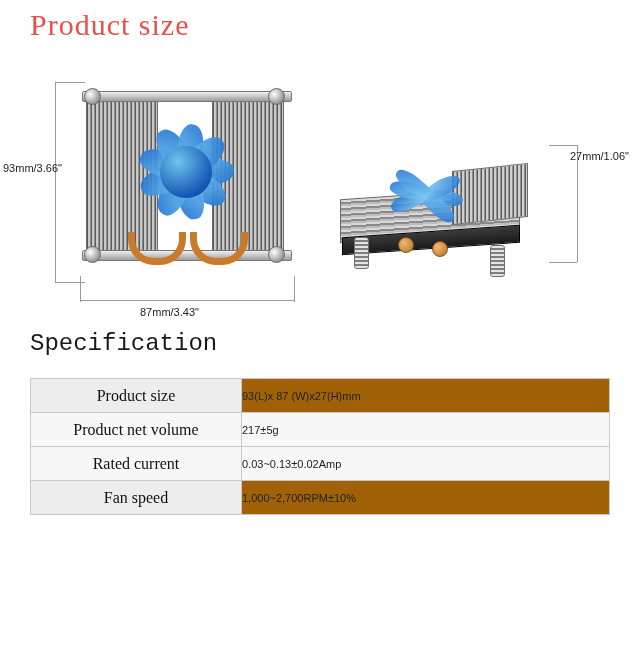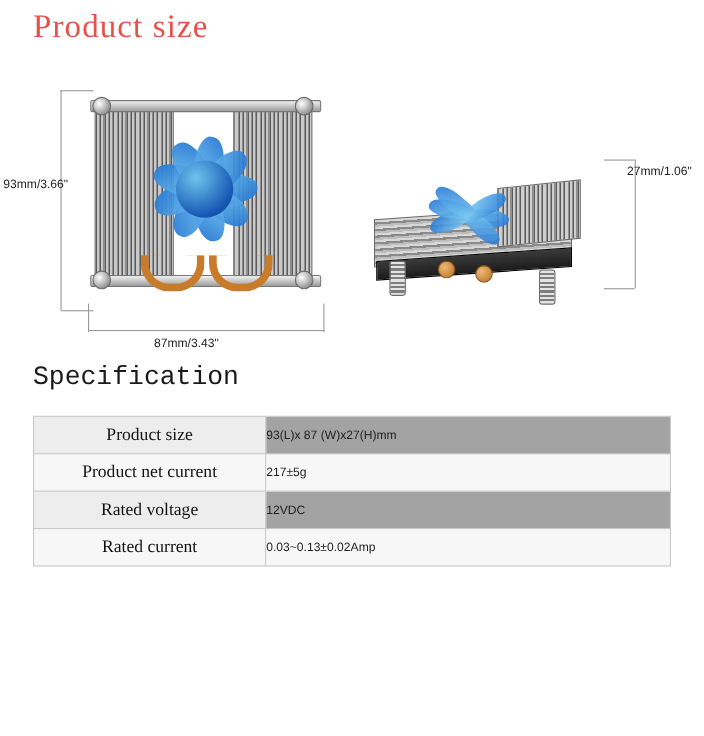--- a/index.html
+++ b/index.html
@@ -242,21 +242,21 @@
     font-family: "Liberation Serif", serif;
     font-size: 16px;
     color: #111;
     background: #ededed;
   }
   td.v {
     padding-left: 24px;
     font-family: "Liberation Sans", sans-serif;
     font-size: 11px;
     color: #222;
-    background: #a3a3a3;
+    background: #a16207;
   }
   tr.alt td.k, tr.alt td.v { background: #f7f7f7; }
 </style>
 </head>
 <body>
 
 <div class="title">Product size</div>
 
 <div class="product-area">
 
@@ -328,25 +328,25 @@
 
 <div class="spec-title">Specification</div>
 
 <table class="spec">
   <tbody>
     <tr>
       <td class="k">Product size</td>
       <td class="v">93(L)x  87 (W)x27(H)mm</td>
     </tr>
     <tr class="alt">
-      <td class="k">Product net current</td>
+      <td class="k">Product net volume</td>
       <td class="v">217±5g</td>
-    </tr>
-    <tr>
-      <td class="k">Rated voltage</td>
-      <td class="v">12VDC</td>
     </tr>
     <tr class="alt">
       <td class="k">Rated current</td>
       <td class="v">0.03~0.13±0.02Amp</td>
     </tr>
+    <tr>
+      <td class="k">Fan speed</td>
+      <td class="v">1,000~2,700RPM±10%</td>
+    </tr>
   </tbody>
 </table>
 
 </body></html>

